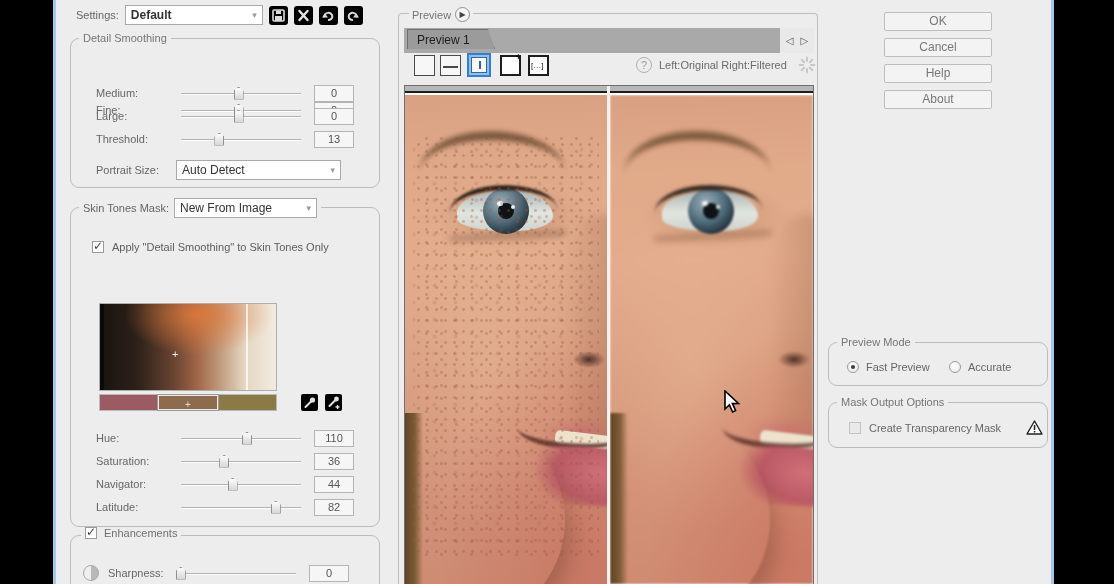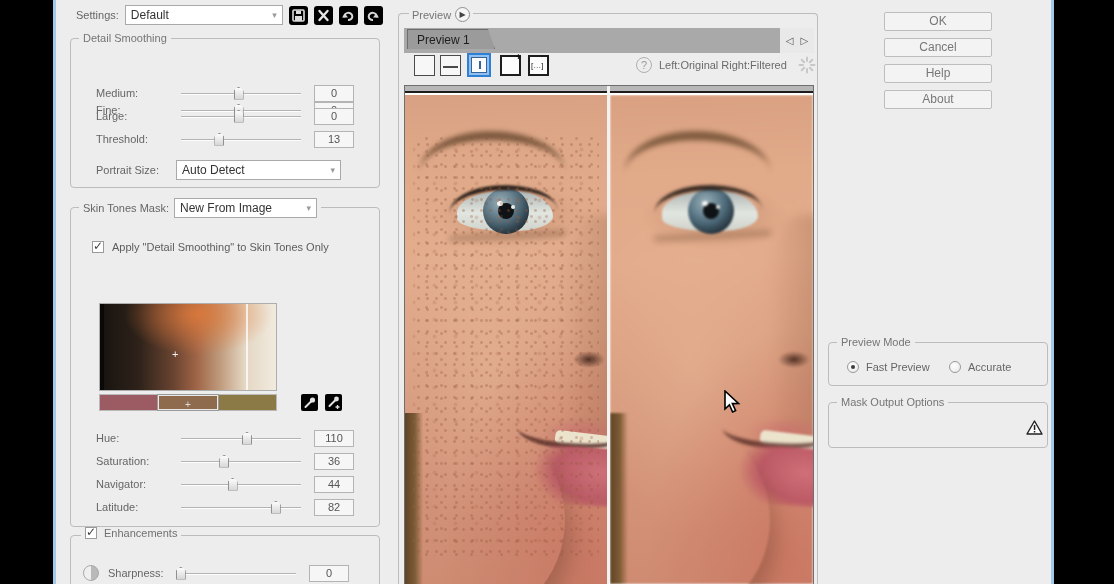--- a/index.html
+++ b/index.html
@@ -4,21 +4,21 @@
 <style>
   * { margin:0; padding:0; box-sizing:border-box; }
   html,body { width:1114px; height:584px; overflow:hidden; background:#000; }
   body { font-family:"Liberation Sans","DejaVu Sans",sans-serif; font-size:11px; color:#666; }
 
   .dialog { position:absolute; left:53px; top:0; width:1001px; height:584px;
             background:#ededed; border-left:3px solid #9fcbe9; border-right:3px solid #9fcbe9; }
   .dlg-inner { position:relative; width:995px; height:584px; }
 
   
-  .group { position:absolute; border:1px solid #bcbcbc; border-radius:4px; }
+  .group { position:absolute; border:1px solid #bcbcbc; border-radius:9px; }
   .gtitle { position:absolute; top:-7px; left:8px; background:#ededed; padding:0 4px;
             color:#757575; font-size:11px; white-space:nowrap; }
   .lbl { color:#666; font-size:11px; white-space:nowrap; }
 
   .dd { background:#fff; border:1px solid #a9a9a9; height:20px; display:flex;
         align-items:center; padding:0 3px 0 5px; font-size:12px; color:#333; }
   .dd .chev { margin-left:auto; color:#9a9a9a; font-size:9px; line-height:1; padding:0 2px; }
 
   .valbox { width:40px; height:17px; border:1px solid #b4b4b4; background:#f6f6f6;
             color:#555; font-size:11px; text-align:center; line-height:15px; }
@@ -47,21 +47,21 @@
   .btn { position:absolute; left:828px; width:108px; height:19px; background:#f3f3f3;
          border:1px solid #bdbdbd; border-radius:2px; color:#777; font-size:12px;
          text-align:center; line-height:17px; cursor:default; }
 
   .tbtn { width:19px; height:19px; background:#000; border:none; border-radius:3px;
           display:flex; align-items:center; justify-content:center; padding:0; }
   .tbtn svg { display:block; }
 
   
   .settings-row { position:absolute; left:20px; top:5px; display:flex; align-items:center; gap:6px; }
-  .settings-dd { width:158px; }
+  .settings-dd { width:138px;font-weight:bold; }
 
   
   .pv-title-row { position:absolute; top:-7px; left:10px; display:flex; align-items:center; gap:4px;
                   background:#ededed; padding:0 3px; }
   .pv-expand { width:15px; height:15px; border-radius:50%; border:1px solid #8f8f8f;
                background:#f5f5f5; color:#444; font-size:8px; line-height:13px; text-align:center; }
   .tabbar { position:absolute; left:5px; top:14px; width:410px; height:25px; display:flex; }
   .tabbar .bar { flex:1; background:#a9a9a9; position:relative; }
   .tab { position:absolute; left:3px; top:1px; height:20px; width:88px; background:#9b9b9b;
          border:1px solid #6e6e6e; border-bottom:none; color:#1e1e1e; font-size:12px;
@@ -517,20 +517,24 @@
       <span class="lbl">Fast Preview</span>
     </div>
     <div class="srow" style="left:120px; top:15px; gap:7px;">
       <span class="radio"></span>
       <span class="lbl">Accurate</span>
     </div>
   </div>
 
   <div class="group" style="left:772px; top:402px; width:220px; height:46px;">
     <span class="gtitle">Mask Output Options</span>
+    <div class="srow" style="left:20px; top:16px; gap:8px;">
+      <span class="cb disabled"></span>
+      <span class="lbl">Create Transparency Mask</span>
+    </div>
     <div class="warn warn-icon">
       <svg width="17" height="15" viewBox="0 0 17 15">
         <path d="M8.5 1 L16 14 L1 14 Z" fill="#fdfdfd" stroke="#222" stroke-width="1.4" stroke-linejoin="round"></path>
         <rect x="7.8" y="5" width="1.5" height="5" fill="#222"></rect>
         <rect x="7.8" y="11" width="1.5" height="1.5" fill="#222"></rect>
       </svg>
     </div>
   </div>
 
 

